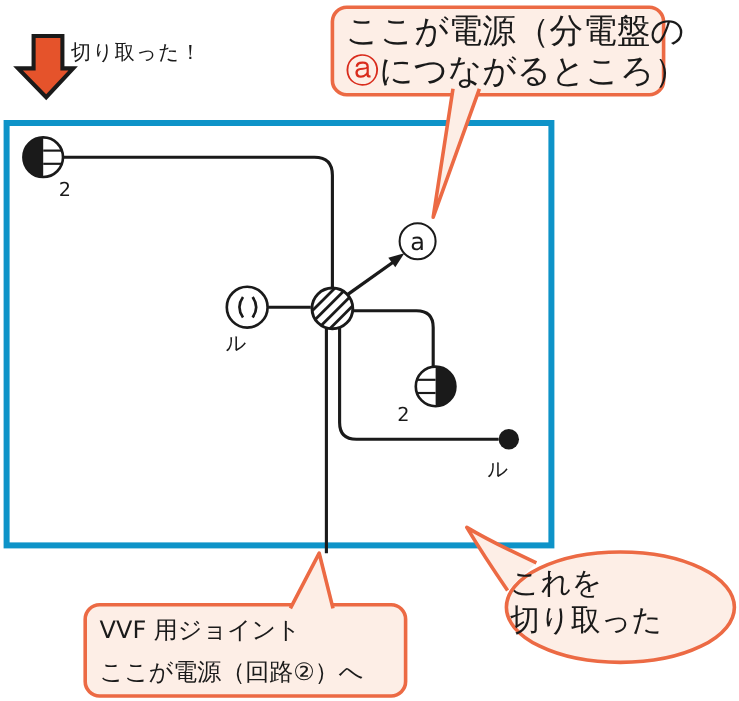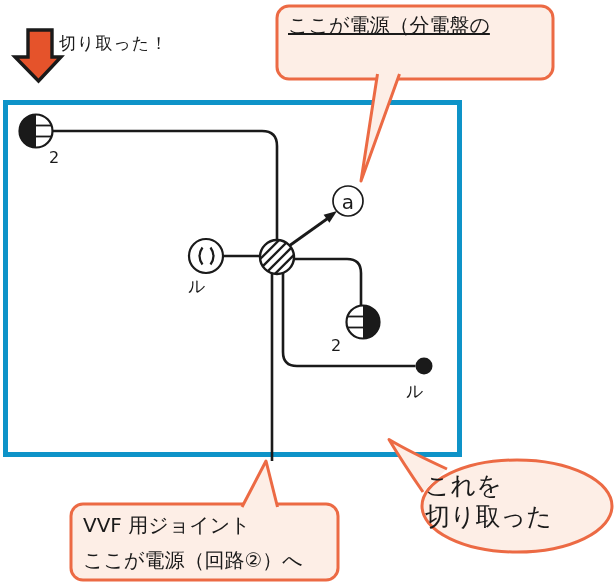--- a/index.html
+++ b/index.html
@@ -4,21 +4,21 @@
 <style>
   html,body{margin:0;padding:0;background:#ffffff;}
   .canvas{
     position:relative;width:616px;height:584px;background:#ffffff;
     font-family:"DejaVu Sans","Liberation Sans",sans-serif;
     color:#1a1a1a;overflow:hidden;
   }
   svg.layer{position:absolute;left:0;top:0;}
   .overlay{position:absolute;white-space:nowrap;}
   .cutout-label{left:59px;top:32px;font-size:17px;letter-spacing:1px;}
-  .power-text{left:288px;top:9px;font-size:20px;line-height:33px;text-decoration:underline;}
+  .power-text{left:288px;top:9px;font-size:28px;line-height:33px;}
   .joint-text{left:83px;top:508px;font-size:20px;line-height:35px;}
   .convert-text{left:425px;top:470px;width:184px;text-align:left;font-size:25px;line-height:31px;}
   .red-a{color:#d92c1d;}
   .svg-label{font-family:"DejaVu Sans","Liberation Sans",sans-serif;fill:#1a1a1a;}
 </style>
 </head>
 <body>
 
 <div class="canvas">
 
@@ -104,20 +104,21 @@
     <g>
       <ellipse cx="517" cy="506" rx="95" ry="46" fill="#fdeee6" stroke="#ec6a44" stroke-width="3"></ellipse>
       <path d="M 447 469 Q 410 452 389 439.5 Q 403 463 423 492" fill="#fdeee6" stroke="#ec6a44" stroke-width="3" stroke-linejoin="round"></path>
     </g>
   </svg>
 
   <div class="overlay cutout-label">切り取った！</div>
 
   <div class="overlay power-text">
     <div>ここが電源（分電盤の</div>
+    <div><span class="red-a">ⓐ</span><span>につながるところ）</span></div>
   </div>
 
   <div class="overlay joint-text">
     <div>VVF 用ジョイント</div>
     <div>ここが電源（回路②）へ</div>
   </div>
 
   <div class="overlay convert-text">
     <div>これを</div>
     <div>切り取った</div>

